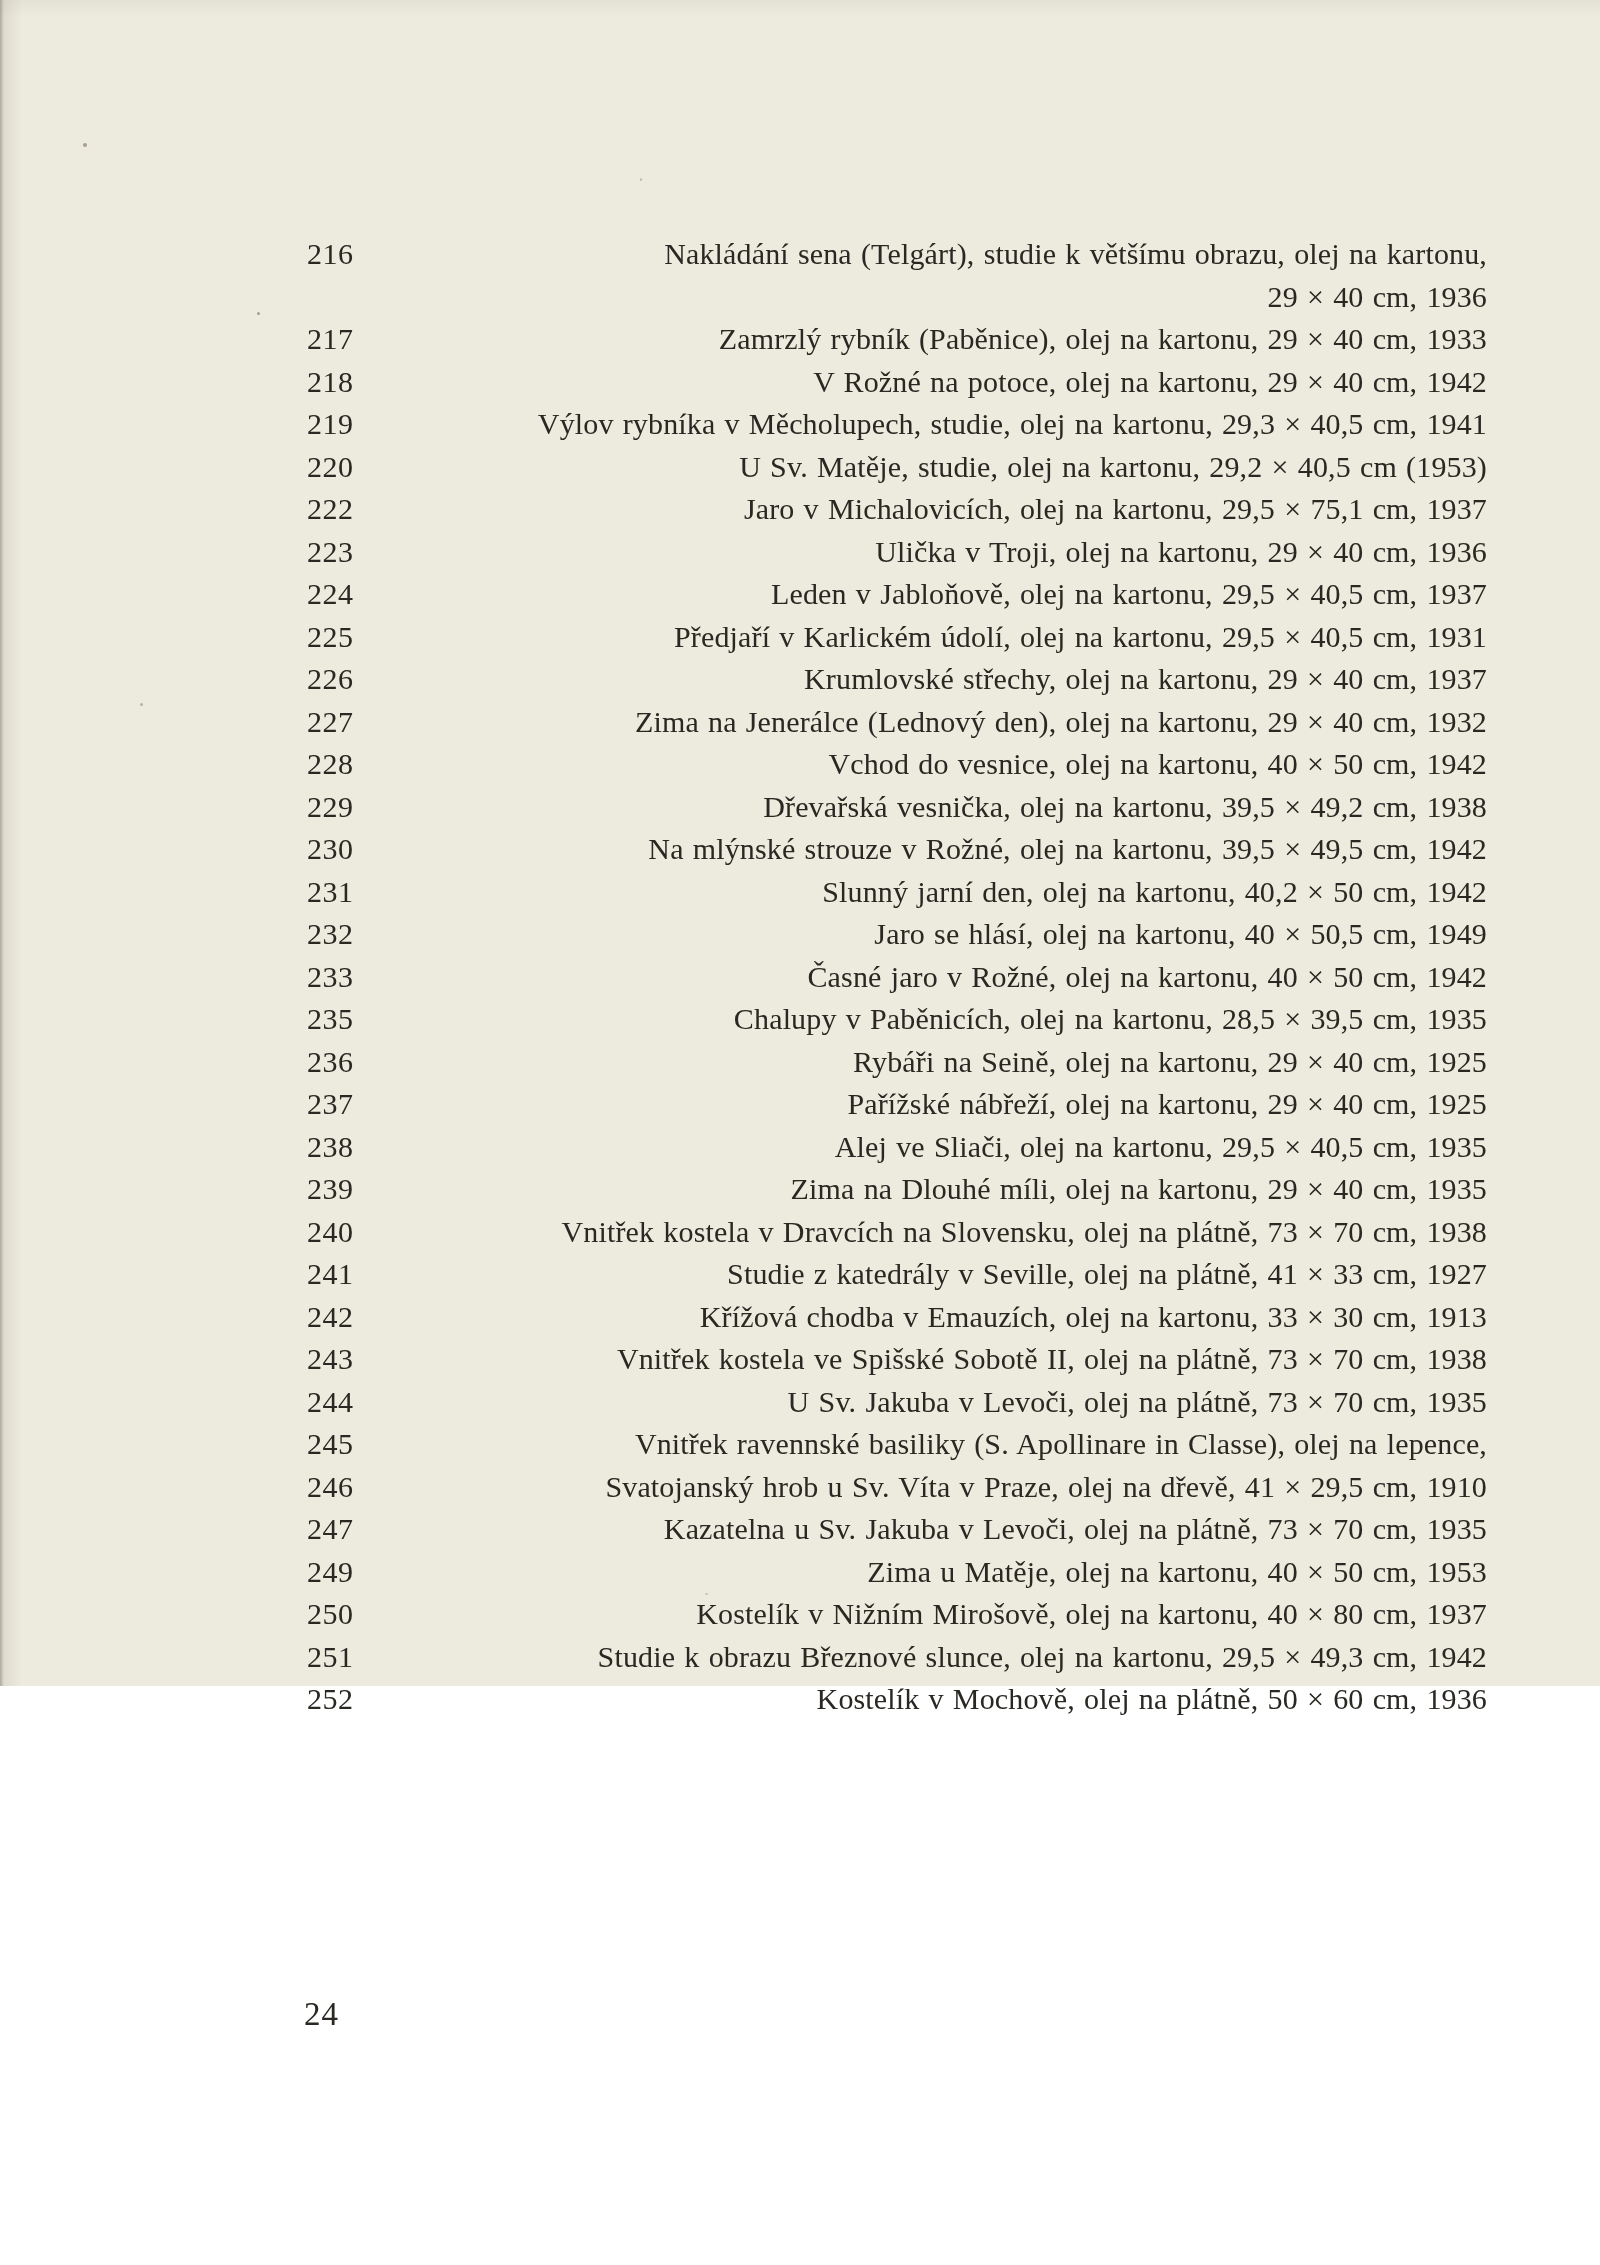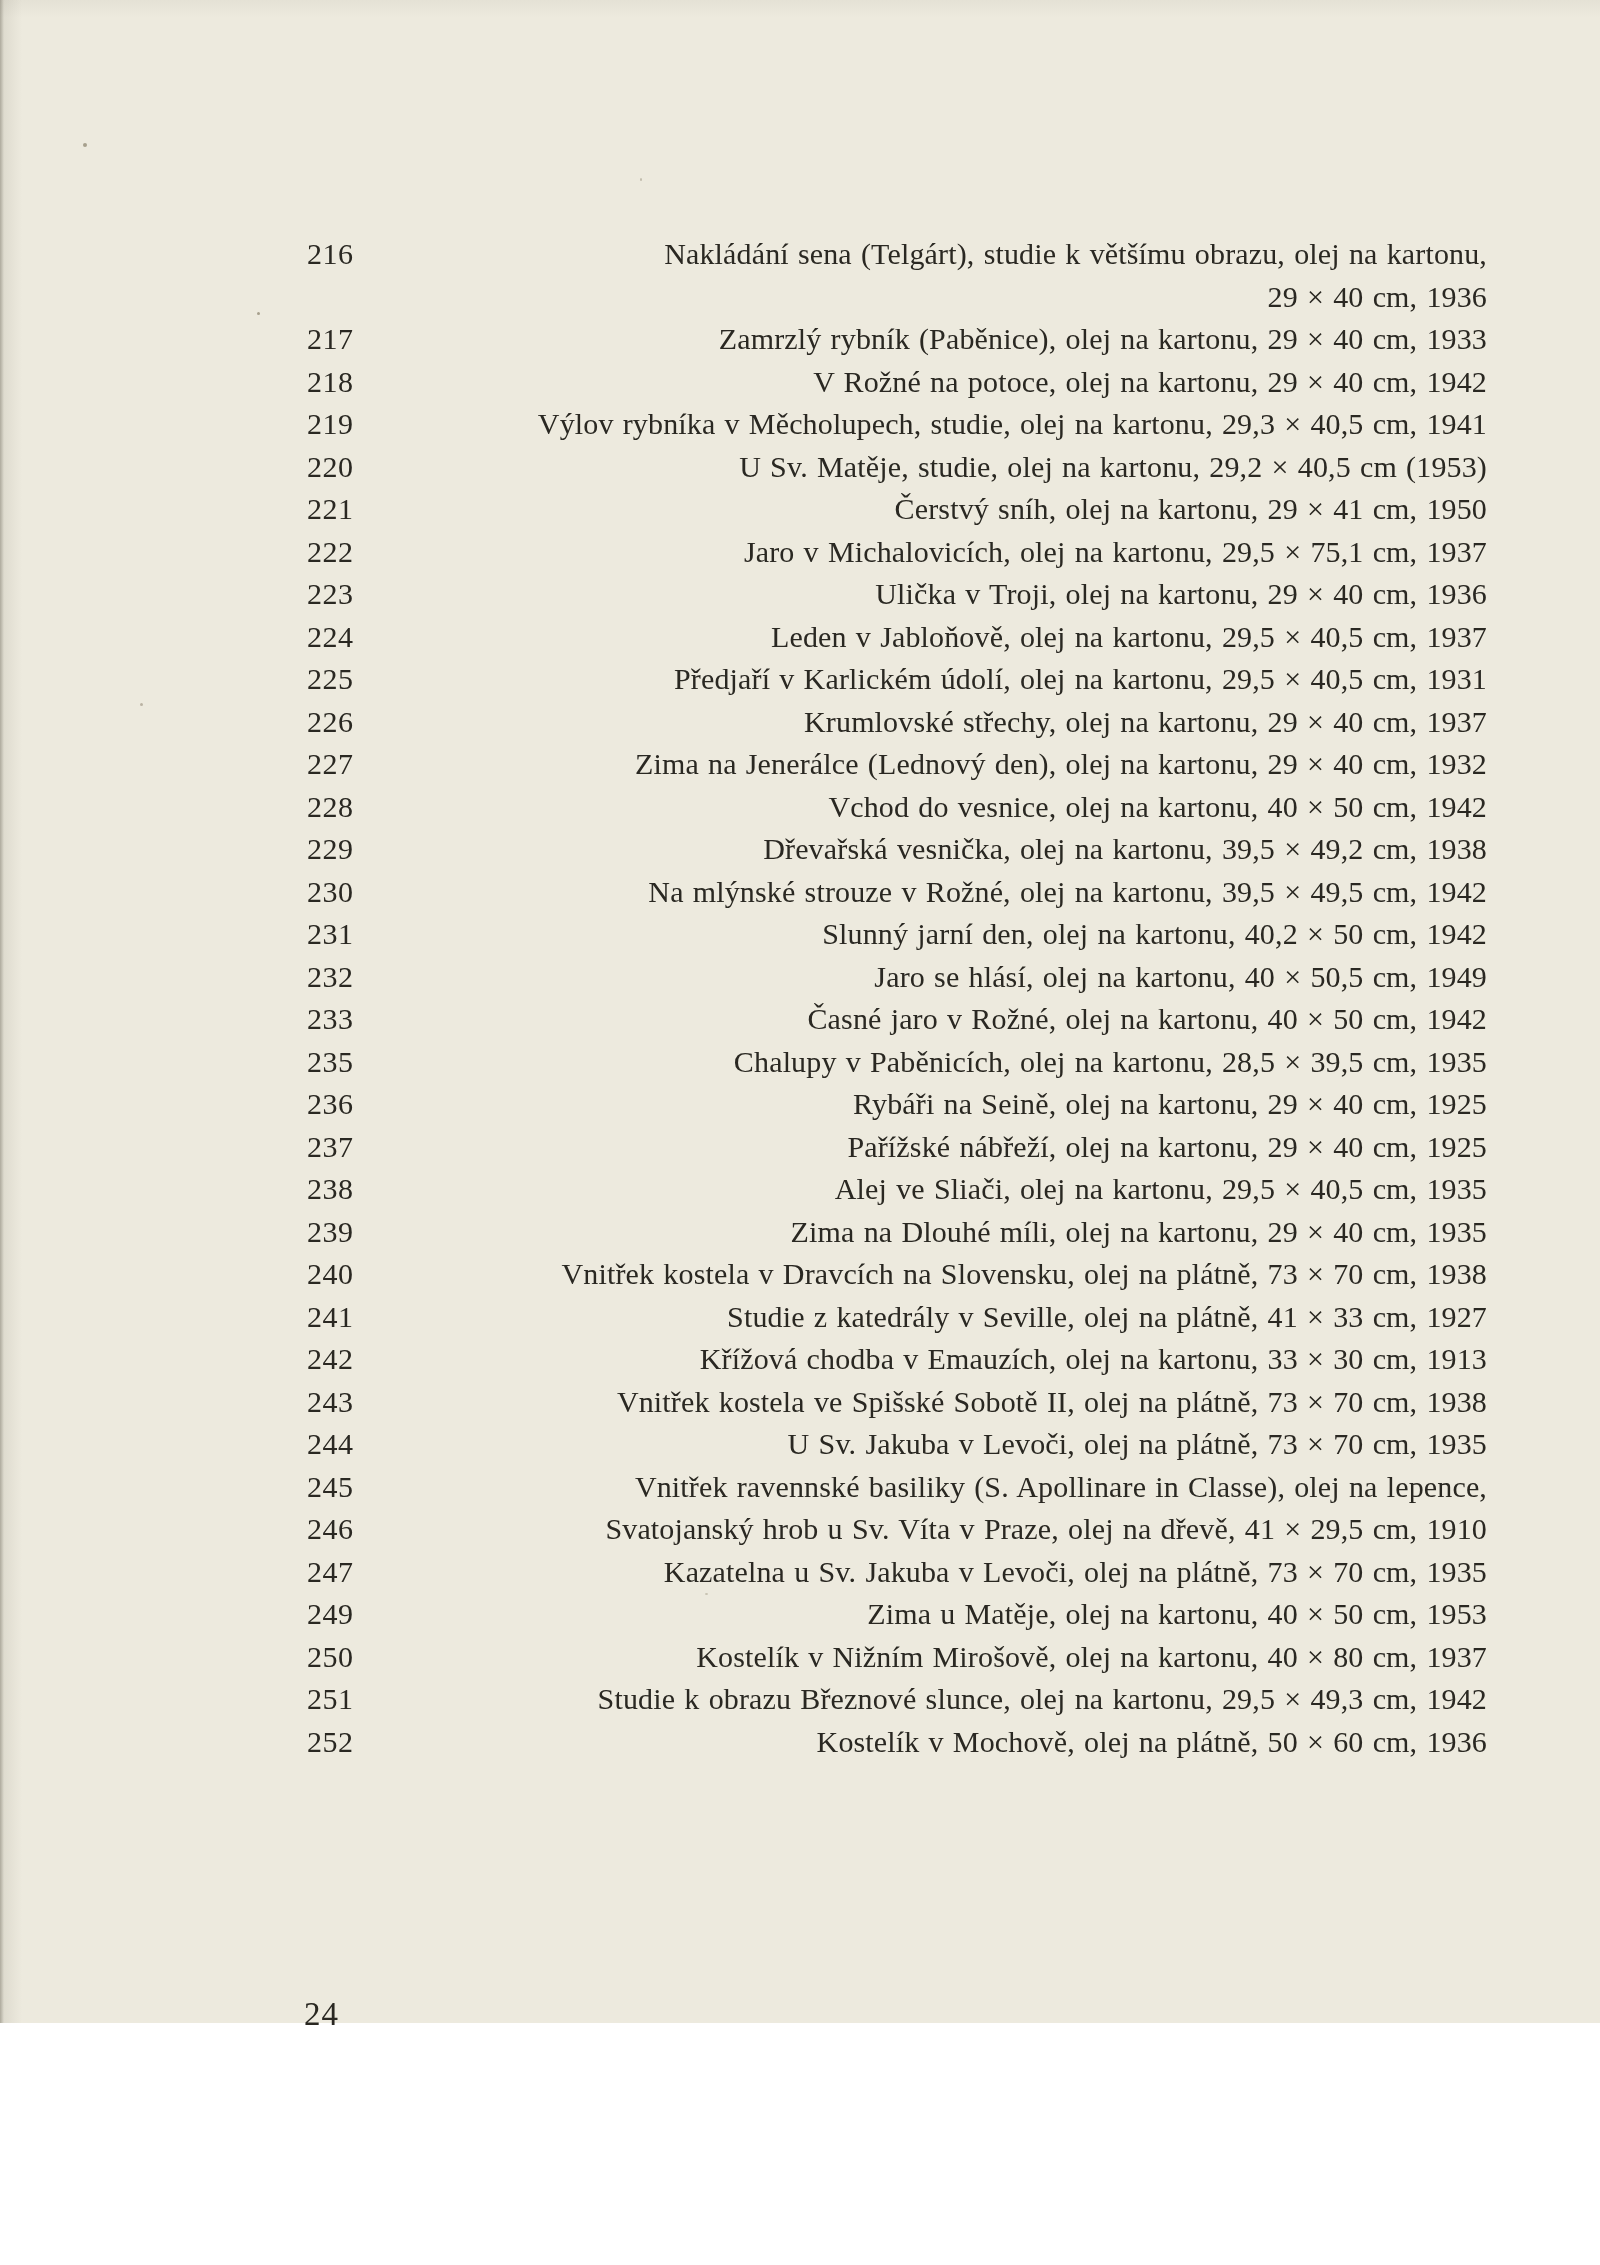--- a/index.html
+++ b/index.html
@@ -7,21 +7,21 @@
     padding: 0;
   }
   body {
     width: 1600px;
     height: 2265px;
     overflow: hidden;
   }
   .page {
     position: relative;
     width: 1600px;
-    height: 2023px;
+    height: 1686px;
     background:
       linear-gradient(90deg, rgba(96,92,78,0.45) 0px, rgba(96,92,78,0.10) 4px, rgba(96,92,78,0.0) 22px),
       linear-gradient(180deg, rgba(96,92,78,0.06) 0px, rgba(96,92,78,0.0) 18px),
       #edeade;
     font-family: "Liberation Serif", "DejaVu Serif", serif;
     color: #2a2822;
   }
   .catalog {
     position: absolute;
     left: 307px;
@@ -109,26 +109,20 @@
         </span>
     </div>
 
     <div class="entry">
       <span class="num">220</span>
       <span class="lines">
           <div class="line">U Sv. Matěje, studie, olej na kartonu, 29,2 × 40,5 cm (1953)</div>
         </span>
     </div>
 
-    <div class="entry">
-      <span class="num">221</span>
-      <span class="lines">
-          <div class="line">Čerstvý sníh, olej na kartonu, 29 × 41 cm, 1950</div>
-        </span>
-    </div>
 
     <div class="entry">
       <span class="num">222</span>
       <span class="lines">
           <div class="line">Jaro v Michalovicích, olej na kartonu, 29,5 × 75,1 cm, 1937</div>
         </span>
     </div>
 
     <div class="entry">
       <span class="num">223</span>

